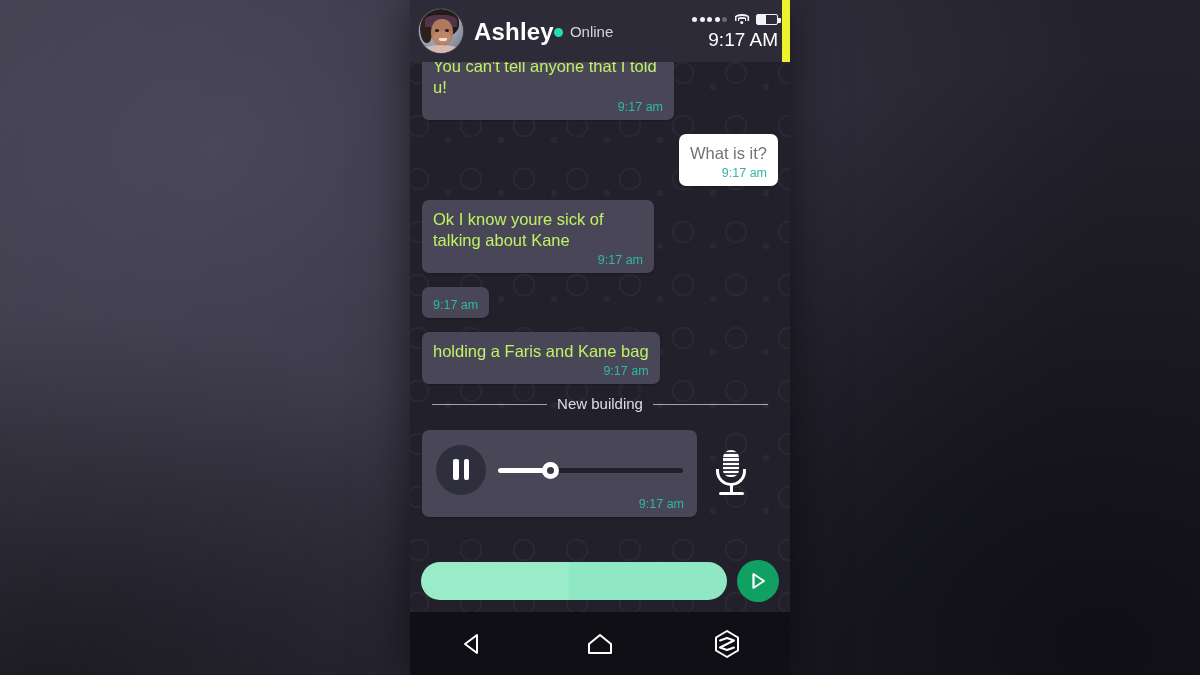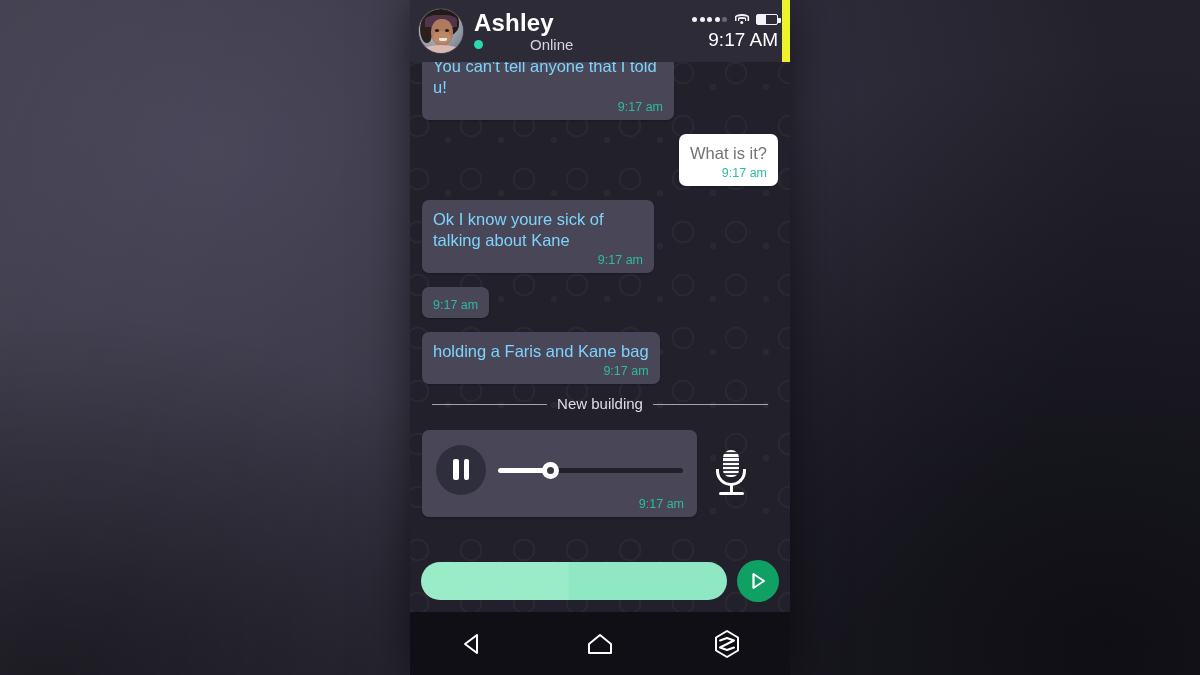--- a/index.html
+++ b/index.html
@@ -47,23 +47,23 @@
   .avatar .av-hair{position:absolute;left:4px;top:-2px;width:36px;height:30px;border-radius:50% 50% 42% 42%;background:#241a18;}
   .avatar .av-hair2{position:absolute;left:1px;top:8px;width:12px;height:26px;border-radius:50% 10% 40% 60%;background:#2c1f1c;}
   .avatar .av-face{position:absolute;left:12px;top:10px;width:22px;height:27px;border-radius:46% 46% 50% 50%;background:#b07a5e;}
   .avatar .av-cheek{position:absolute;left:14px;top:22px;width:18px;height:13px;border-radius:50%;background:#bd8868;}
   .avatar .av-eye1{position:absolute;left:16px;top:20px;width:4px;height:3px;border-radius:50%;background:#2a1a12;}
   .avatar .av-eye2{position:absolute;left:26px;top:20px;width:4px;height:3px;border-radius:50%;background:#2a1a12;}
   .avatar .av-mouth{position:absolute;left:20px;top:29px;width:8px;height:3px;border-radius:0 0 50% 50%;background:#f0e6e0;}
   .avatar .av-band{position:absolute;left:6px;top:6px;width:32px;height:12px;border-radius:40% 40% 0 0;background:#5a3a52;opacity:.85;}
   .avatar .av-shoulder{position:absolute;left:2px;bottom:-4px;width:40px;height:12px;border-radius:50% 50% 0 0;background:#d9b8b0;}
 
-  .hdr-names{ margin-left:11px; display:flex; flex-direction:column; justify-content:flex-start; }
+  .hdr-names{ margin-left:11px; display:flex; flex-direction:row; justify-content:flex-start; }
   .hdr-name{ color:#ffffff; font-size:24px; font-weight:bold; line-height:25px; letter-spacing:.2px;}
-  .hdr-status{ display:flex; align-items:center; margin-top:2px;gap:40px; }
+  .hdr-status{ display:flex; align-items:center; margin-top:2px; }
   .status-dot{ width:9px;height:9px;border-radius:50%;background:#2bd9b0; margin-right:7px;}
   .status-txt{ color:#d5d4dc; font-size:15px; line-height:16px;}
 
   .hdr-right{ margin-left:auto; display:flex; flex-direction:column; align-items:flex-end; }
   .sysicons{ display:flex; align-items:center; gap:7px; height:14px;}
   .sigdots{ display:flex; gap:2.5px; align-items:center;}
   .sigdots i{ width:5px;height:5px;border-radius:50%; background:#f3f2f6; display:block;}
   .sigdots i.dim{ background:#6a6875; }
   .wifi{ position:relative; width:15px; height:11px; }
   .wifi span{ position:absolute; left:50%; transform:translateX(-50%); border:2px solid #f3f2f6; border-bottom:none; border-radius:50% 50% 0 0;}
@@ -104,21 +104,21 @@
 
   .bubble{
     border-radius:7px;
     padding:9px 11px 5px 11px;
     max-width:248px;
     position:relative;
     box-shadow:0 1px 2px rgba(0,0,0,.25);
   }
   .bubble.inc{ background:#494757; }
   .bubble.out{ background:#ffffff; }
-  .btxt{ font-size:16.5px; line-height:21px; color:#7dd3fc; }
+  .btxt{ font-size:16.5px; line-height:21px; color:#bef264; }
   .bubble.out .btxt{ color:#737373; }
   .btime{ font-size:12.5px; color:#2fb9a0; text-align:right; margin-top:2px; line-height:15px;}
   .bubble.out .btime{ color:#2fb9a0; }
 
   
   .divider{
     display:flex; align-items:center; padding:0 22px; margin:6px 0 18px 0;
   }
   .divider .ln{ flex:1; height:1px; background:#cfcedd; opacity:.75;}
   .divider .lbl{ color:#dfdee8; font-size:15px; padding:0 10px; line-height:16px;}

